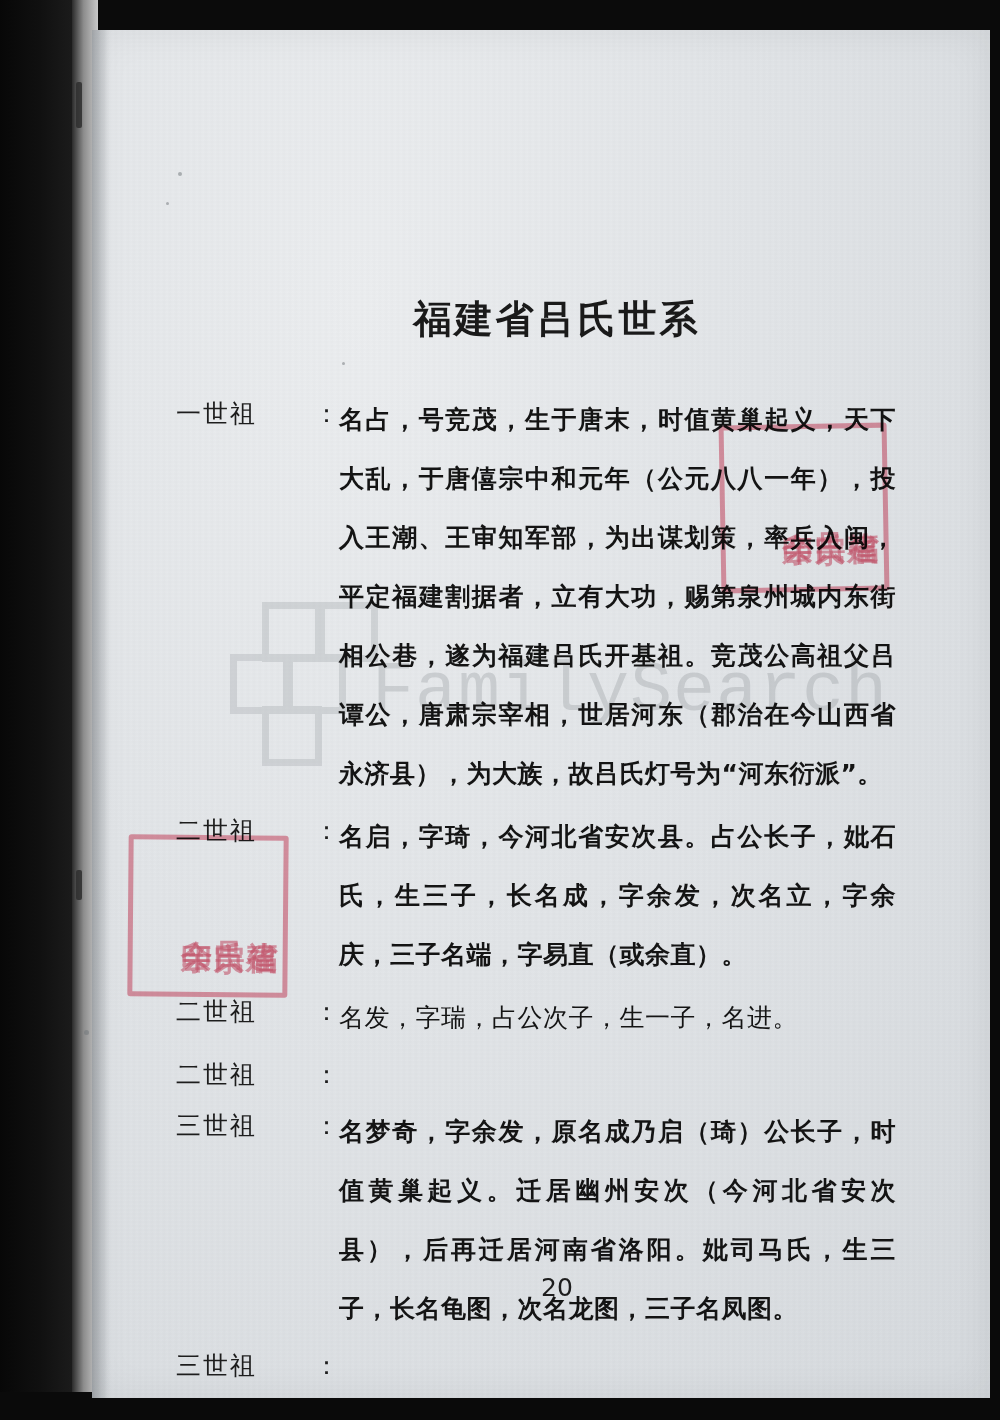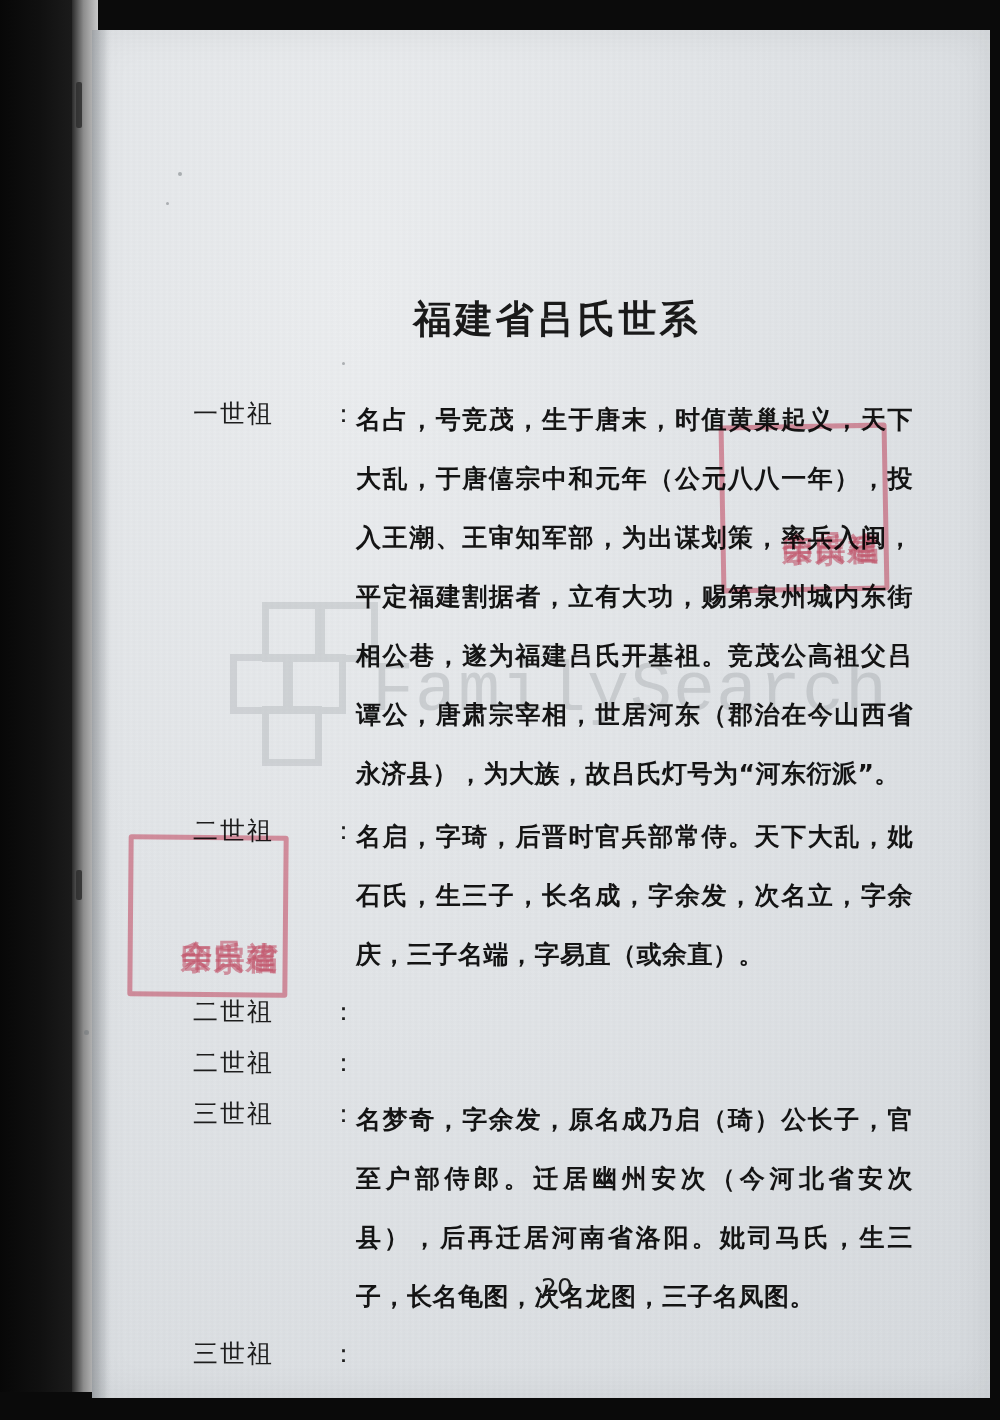--- a/index.html
+++ b/index.html
@@ -91,21 +91,21 @@
     text-align: center;
     font-family: Liberation Serif, serif;
     font-weight: bold;
     font-size: 38px;
     letter-spacing: 3px;
     color: #1a1a1a;
   }
   .entries {
     position: absolute;
     top: 360px;
-    left: 101px;
+    left: 84px;
     width: 720px;
   }
   .entry {
     display: flex;
     align-items: flex-start;
     margin-bottom: 4px;
   }
   .entry-label {
     flex: 0 0 138px;
     font-size: 25px;
@@ -246,37 +246,38 @@
 
         <div class="entry">
           <div class="entry-label">一世祖</div>
           <div class="entry-colon">：</div>
           <div class="entry-text bold-lead">名占，号竞茂，生于唐末，时值黄巢起义，天下大乱，于唐僖宗中和元年（公元八八一年），投入王潮、王审知军部，为出谋划策，率兵入闽，平定福建割据者，立有大功，赐第泉州城内东街相公巷，遂为福建吕氏开基祖。竞茂公高祖父吕谭公，唐肃宗宰相，世居河东（郡治在今山西省永济县），为大族，故吕氏灯号为“河东衍派”。</div>
         </div>
 
         <div class="entry">
           <div class="entry-label">二世祖</div>
           <div class="entry-colon">：</div>
-          <div class="entry-text bold-lead">名启，字琦，后晋时官兵部常侍。天下大乱，妣石氏，生三子，长名成，字余发，次名立，字余庆，三子名端，字易直（或余直）。</div>
+          <div class="entry-text bold-lead">名启，字琦，今河北省安次县。占公长子，妣石氏，生三子，长名成，字余发，次名立，字余庆，三子名端，字易直（或余直）。</div>
         </div>
 
         <div class="entry">
           <div class="entry-label">二世祖</div>
           <div class="entry-colon">：</div>
+          <div class="entry-text">名发，字瑞，占公次子，生一子，名进。</div>
         </div>
 
         <div class="entry">
           <div class="entry-label">二世祖</div>
           <div class="entry-colon">：</div>
         </div>
 
         <div class="entry">
           <div class="entry-label">三世祖</div>
           <div class="entry-colon">：</div>
-          <div class="entry-text bold-lead">名梦奇，字余发，原名成乃启（琦）公长子，官至户部侍郎。迁居幽州安次（今河北省安次县），后再迁居河南省洛阳。妣司马氏，生三子，长名龟图，次名龙图，三子名凤图。</div>
+          <div class="entry-text bold-lead">名梦奇，字余发，原名成乃启（琦）公长子，时值黄巢起义。迁居幽州安次（今河北省安次县），后再迁居河南省洛阳。妣司马氏，生三子，长名龟图，次名龙图，三子名凤图。</div>
         </div>
 
         <div class="entry">
           <div class="entry-label">三世祖</div>
           <div class="entry-colon">：</div>
         </div>
 
       </div>
 
       <div class="page-number">20</div>

